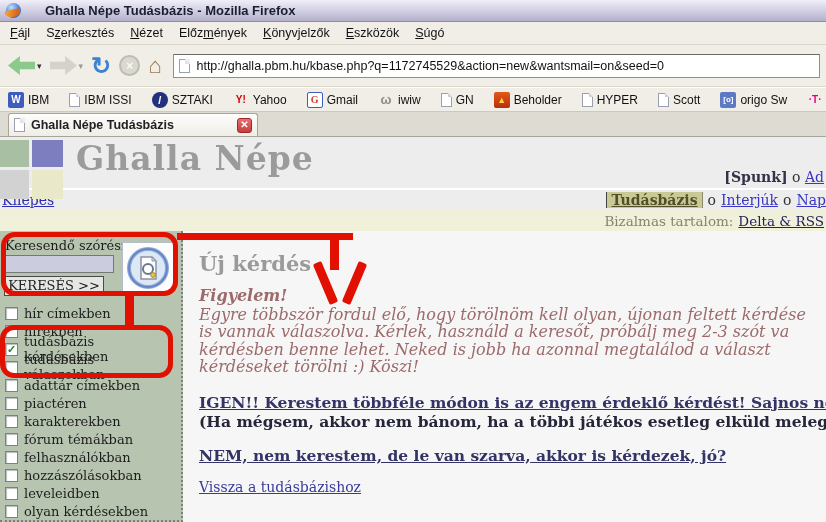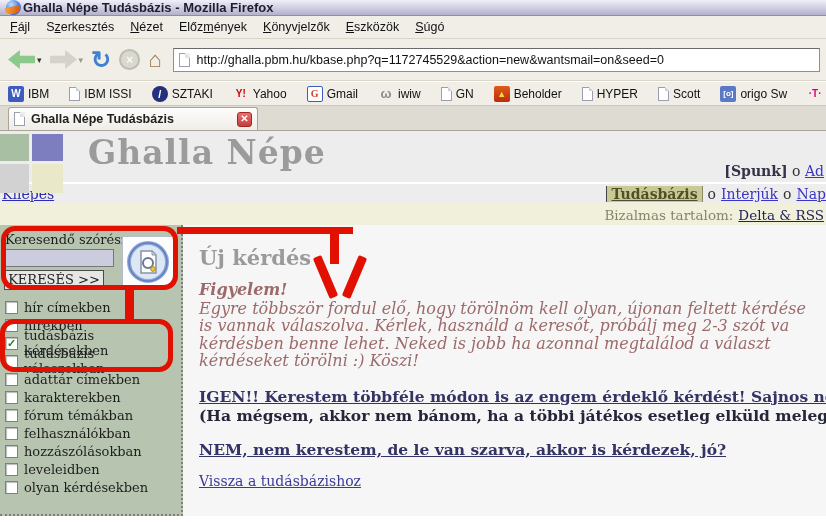--- a/index.html
+++ b/index.html
@@ -4,21 +4,21 @@
 <style>
   * { box-sizing: border-box; }
   html,body { margin:0; padding:0; }
   body {
     width:826px; height:522px; overflow:hidden; position:relative;
     font-family:"Liberation Sans", sans-serif; background:#fff;
   }
 
   
   .titlebar {
-    height:16px; display:flex; align-items:center; gap:2px; padding:4px 6px;
+    height:22px; display:flex; align-items:center; gap:24px; padding:4px 6px;
     background:linear-gradient(#f0eff8 0%, #d8d6e8 40%, #b3b1cb 100%);
     border-bottom:1px solid #8f8da8;
   }
   .ff-icon {
     width:15px; height:15px; border-radius:50%;
     background:radial-gradient(circle at 35% 30%, #bfe0ff 0%, #4a7fd4 55%, #274f9b 100%);
     position:relative; flex:0 0 auto;
   }
   .ff-icon::after {
     content:""; position:absolute; left:-1px; top:5px; width:15px; height:9px;
@@ -119,21 +119,21 @@
   
   .site-header { height:51px; background:#ededed; position:relative; }
   .logo { position:absolute; left:0; top:3px; display:grid;
           grid-template-columns:29px 31px; grid-template-rows:27px 29px; gap:3px; }
   .logo .sq1 { background:#a9bfa4; }
   .logo .sq2 { background:#7d7ec0; }
   .logo .sq3 { background:#d2d2d2; }
   .logo .sq4 { background:#e9e9c9; }
   .site-title {
     position:absolute; left:76px; top:2px; font-family:"DejaVu Serif", serif;
-    font-size:33px; font-weight:bold; color:#9b9b9b; letter-spacing:1px;margin-left:12px;
+    font-size:33px; font-weight:bold; color:#9b9b9b; letter-spacing:1px;
   }
   .user-box {
     position:absolute; right:2px; bottom:3px; font-family:"DejaVu Serif", serif; font-size:14px; color:#333;
     white-space:nowrap;
   }
   .user-name { font-weight:bold; color:#333349; }
   a, .link { text-decoration:underline; cursor:pointer; }
   .user-link { color:#3a35c2; }
 
   .nav-row {
@@ -377,20 +377,24 @@
       <div class="cb-row">
           <span class="cbx"></span>
           <span>tudásbázis válaszokban</span>
         </div>
       <div class="cb-row">
           <span class="cbx"></span>
           <span>adattár címekben</span>
         </div>
       <div class="cb-row">
           <span class="cbx"></span>
+          <span>piactéren</span>
+        </div>
+      <div class="cb-row">
+          <span class="cbx"></span>
           <span>karakterekben</span>
         </div>
       <div class="cb-row">
           <span class="cbx"></span>
           <span>fórum témákban</span>
         </div>
       <div class="cb-row">
           <span class="cbx"></span>
           <span>felhasználókban</span>
         </div>

